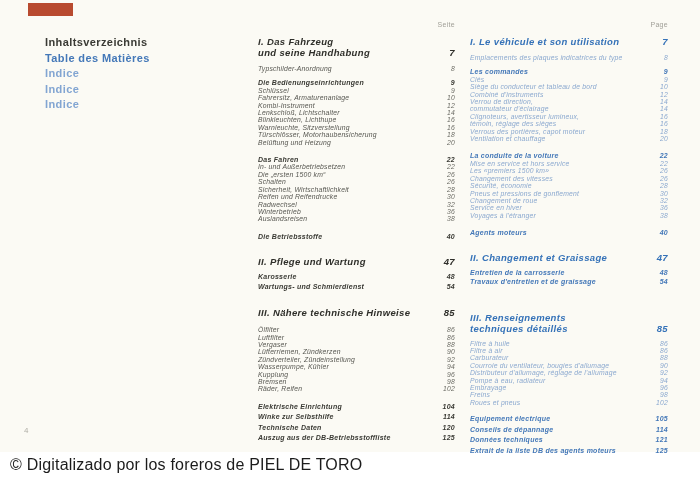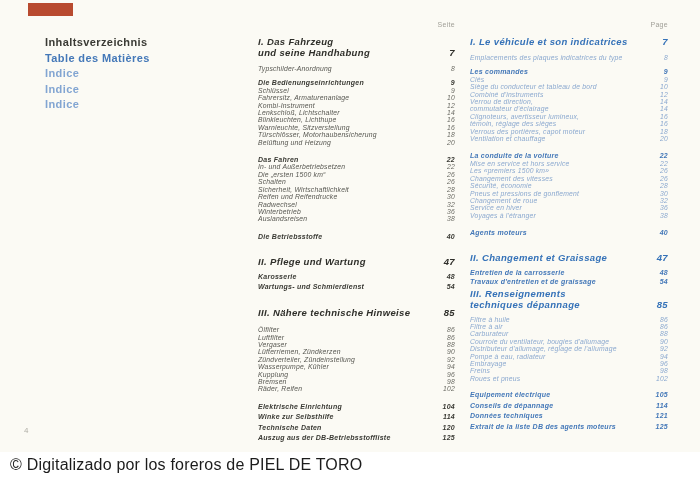--- a/index.html
+++ b/index.html
@@ -249,21 +249,21 @@
         </div>
         <div class="row b" style="line-height: 10.5px;">
           <span class="lab">Auszug aus der DB-Betriebsstoffliste</span>
           <span class="pg">125</span>
         </div>
       </div>
     </div>
   <div id="col-french" class="col">
       <div class="grp" style="margin-top: 0px;">
         <div class="row t">
-          <span class="lab">I. Le véhicule et son indicatrices</span>
+          <span class="lab">I. Le véhicule et son utilisation</span>
           <span class="pg">7</span>
         </div>
       </div>
       <div class="grp" style="margin-top: 7px;">
         <div class="row n">
           <span class="lab">Emplacements des plaques indicatrices du type</span>
           <span class="pg">8</span>
         </div>
       </div>
       <div class="grp" style="margin-top: 7px;">
@@ -361,27 +361,27 @@
       <div class="grp" style="margin-top: 5px; line-height: 9.5px;">
         <div class="row b" style="line-height: 9.5px;">
           <span class="lab">Entretien de la carrosserie</span>
           <span class="pg">48</span>
         </div>
         <div class="row b" style="line-height: 9.5px;">
           <span class="lab">Travaux d'entretien et de graissage</span>
           <span class="pg">54</span>
         </div>
       </div>
-      <div class="grp" style="margin-top: 1px;">
+      <div class="grp" style="margin-top: 25px;">
         <div class="row t">
           <span class="lab">III. Renseignements</span>
           <span class="pg"></span>
         </div>
         <div class="row t">
-          <span class="lab">techniques dépannage</span>
+          <span class="lab">techniques détaillés</span>
           <span class="pg">85</span>
         </div>
       </div>
       <div class="grp" style="margin-top: 6px;">
         <div class="row n">
           <span class="lab">Filtre à huile</span>
           <span class="pg">86</span>
         </div>
         <div class="row n">
           <span class="lab">Filtre à air</span>

